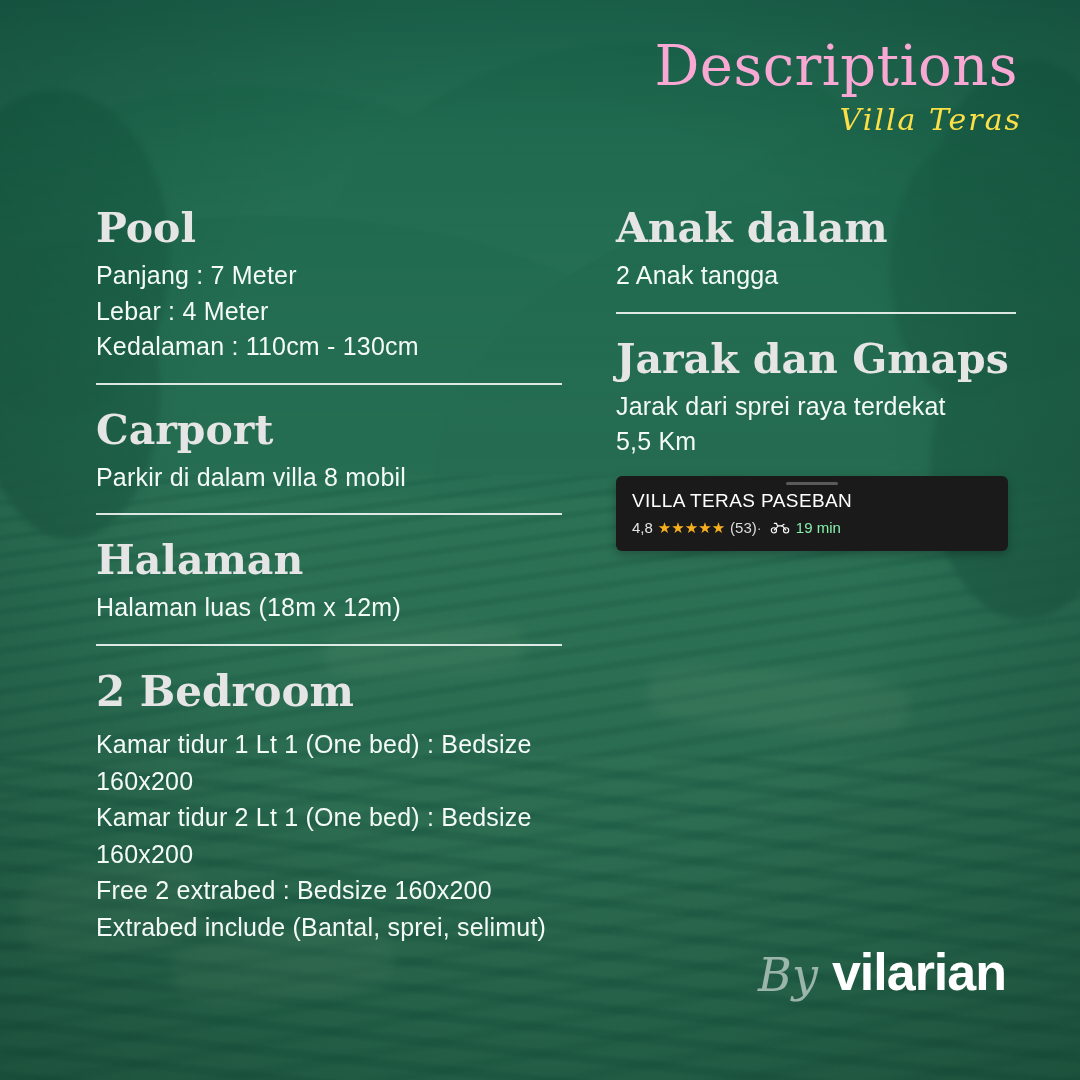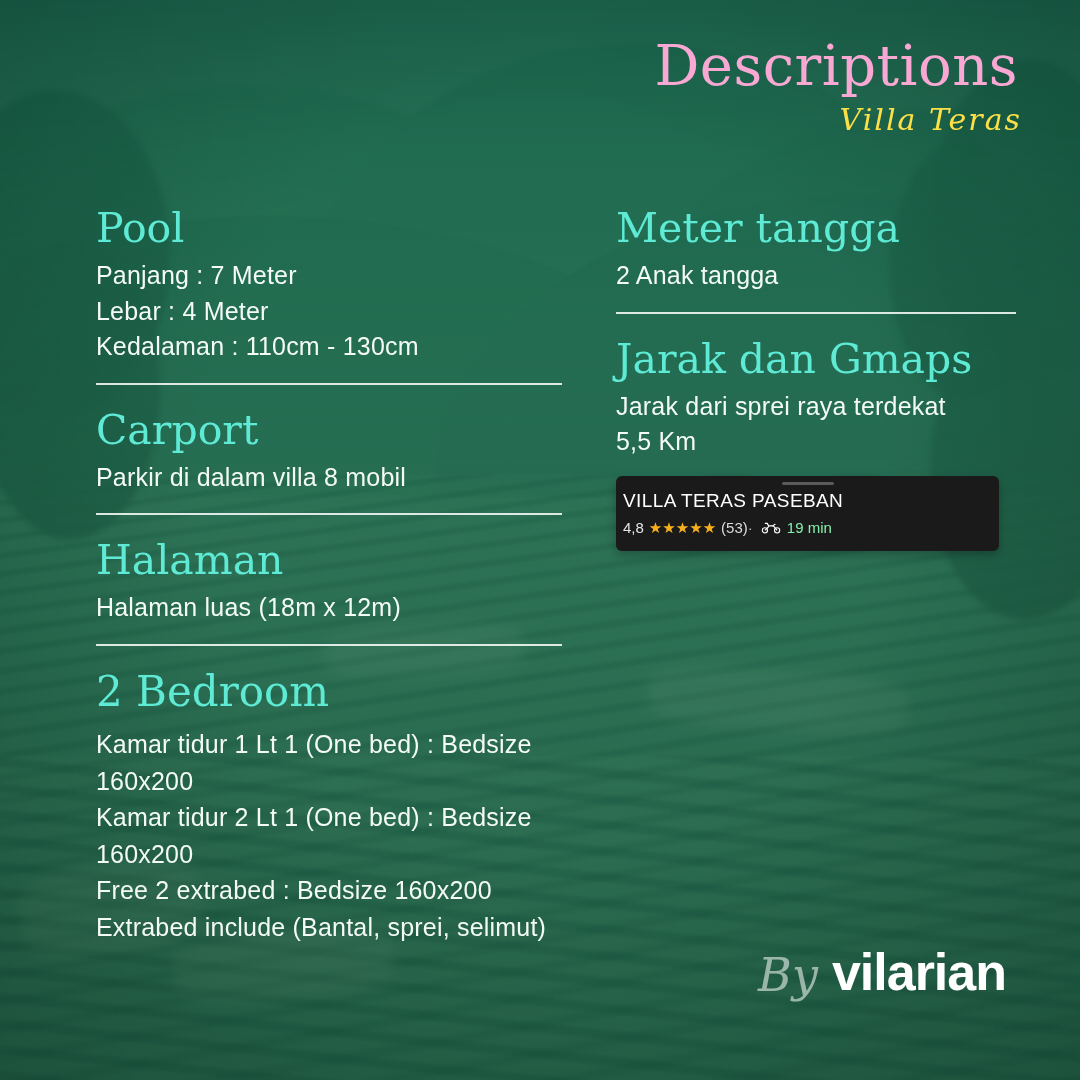--- a/index.html
+++ b/index.html
@@ -167,23 +167,23 @@
     padding: 0 0 0 0;
   }
   .col-left  { width: 520px; margin-left: 96px; }
   .col-right { width: 420px; margin-left: 0px; }
 
   .sec { margin-bottom: 4px; }
   .sec-title {
     font-family: "DejaVu Serif", "Liberation Serif", serif;
     font-size: 41px;
     line-height: 1.15;
-    font-weight: 400;
+    font-weight: 700;
     margin: 0 0 6px 0;
-    color: #5eead4;
+    color: #e5e5e5;
   }
   .sec-line {
     font-size: 25px;
     line-height: 1.42;
     color: #f4fbf7;
     letter-spacing: .2px;
   }
   .divider {
     height: 2px;
     background: rgba(255,255,255,.85);
@@ -196,21 +196,21 @@
   .block-bedroom { margin-top: 4px; }
   .block-bedroom .sec-title { font-size: 42px; margin-bottom: 10px; }
   .block-bedroom .sec-line { font-size: 25px; line-height: 1.46; }
 
   
   .gmaps-card {
     margin-top: 16px;
     width: 360px;
     background: #1a1a1a;
     border-radius: 6px;
-    padding: 14px 16px 14px 7px;
+    padding: 14px 16px 14px 16px;
     box-shadow: 0 4px 10px rgba(0,0,0,.25);
     position: relative;
   }
   .gmaps-handle {
     position: absolute;
     top: 6px;
     left: 50%;
     transform: translateX(-50%);
     width: 52px;
     height: 3px;
@@ -328,21 +328,21 @@
           <div class="sec-line">Kamar tidur 2 Lt 1 (One bed) : Bedsize 160x200</div>
           <div class="sec-line">Free 2 extrabed : Bedsize 160x200</div>
           <div class="sec-line">Extrabed include (Bantal, sprei, selimut)</div>
         </div>
 
       </div>
 
       <div class="col-right">
 
         <div class="sec">
-          <h2 class="sec-title">Meter tangga</h2>
+          <h2 class="sec-title">Anak dalam</h2>
           <div class="sec-line">2 Anak tangga</div>
         </div>
 
         <div class="divider w-right"></div>
 
         <div class="sec">
           <h2 class="sec-title">Jarak dan Gmaps</h2>
           <div class="sec-line">Jarak dari sprei raya terdekat</div>
           <div class="sec-line">5,5 Km</div>
 

